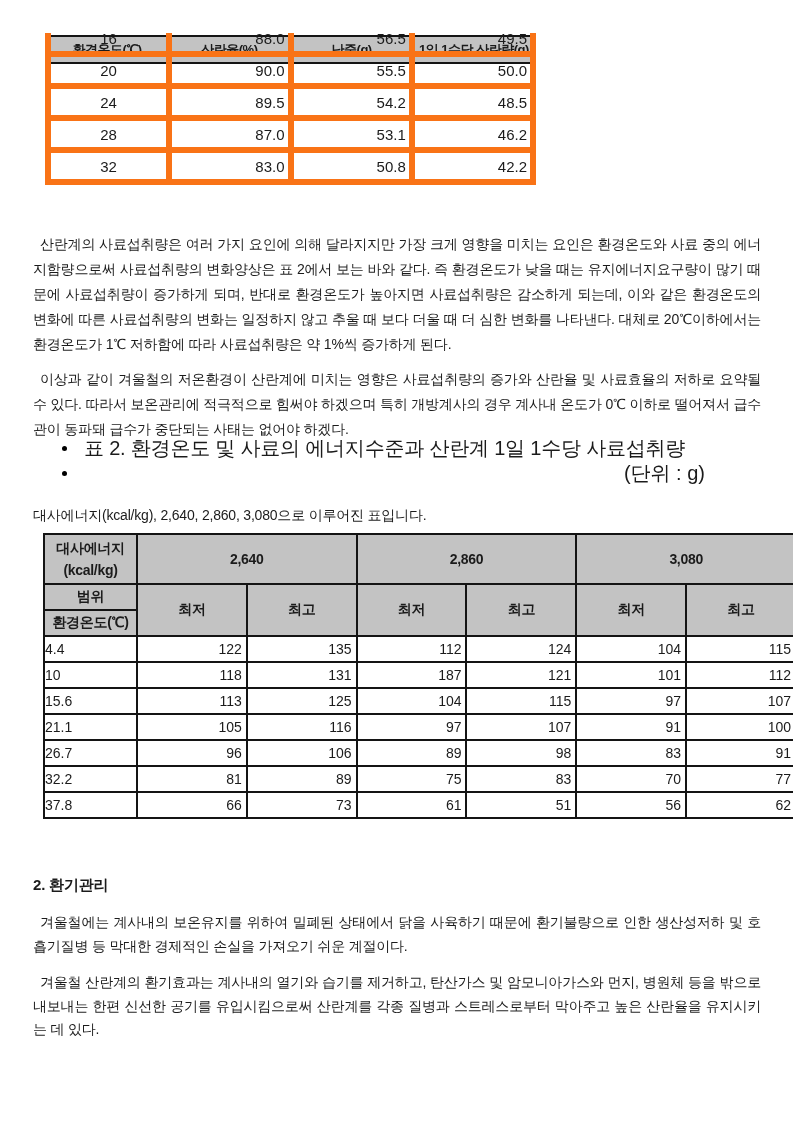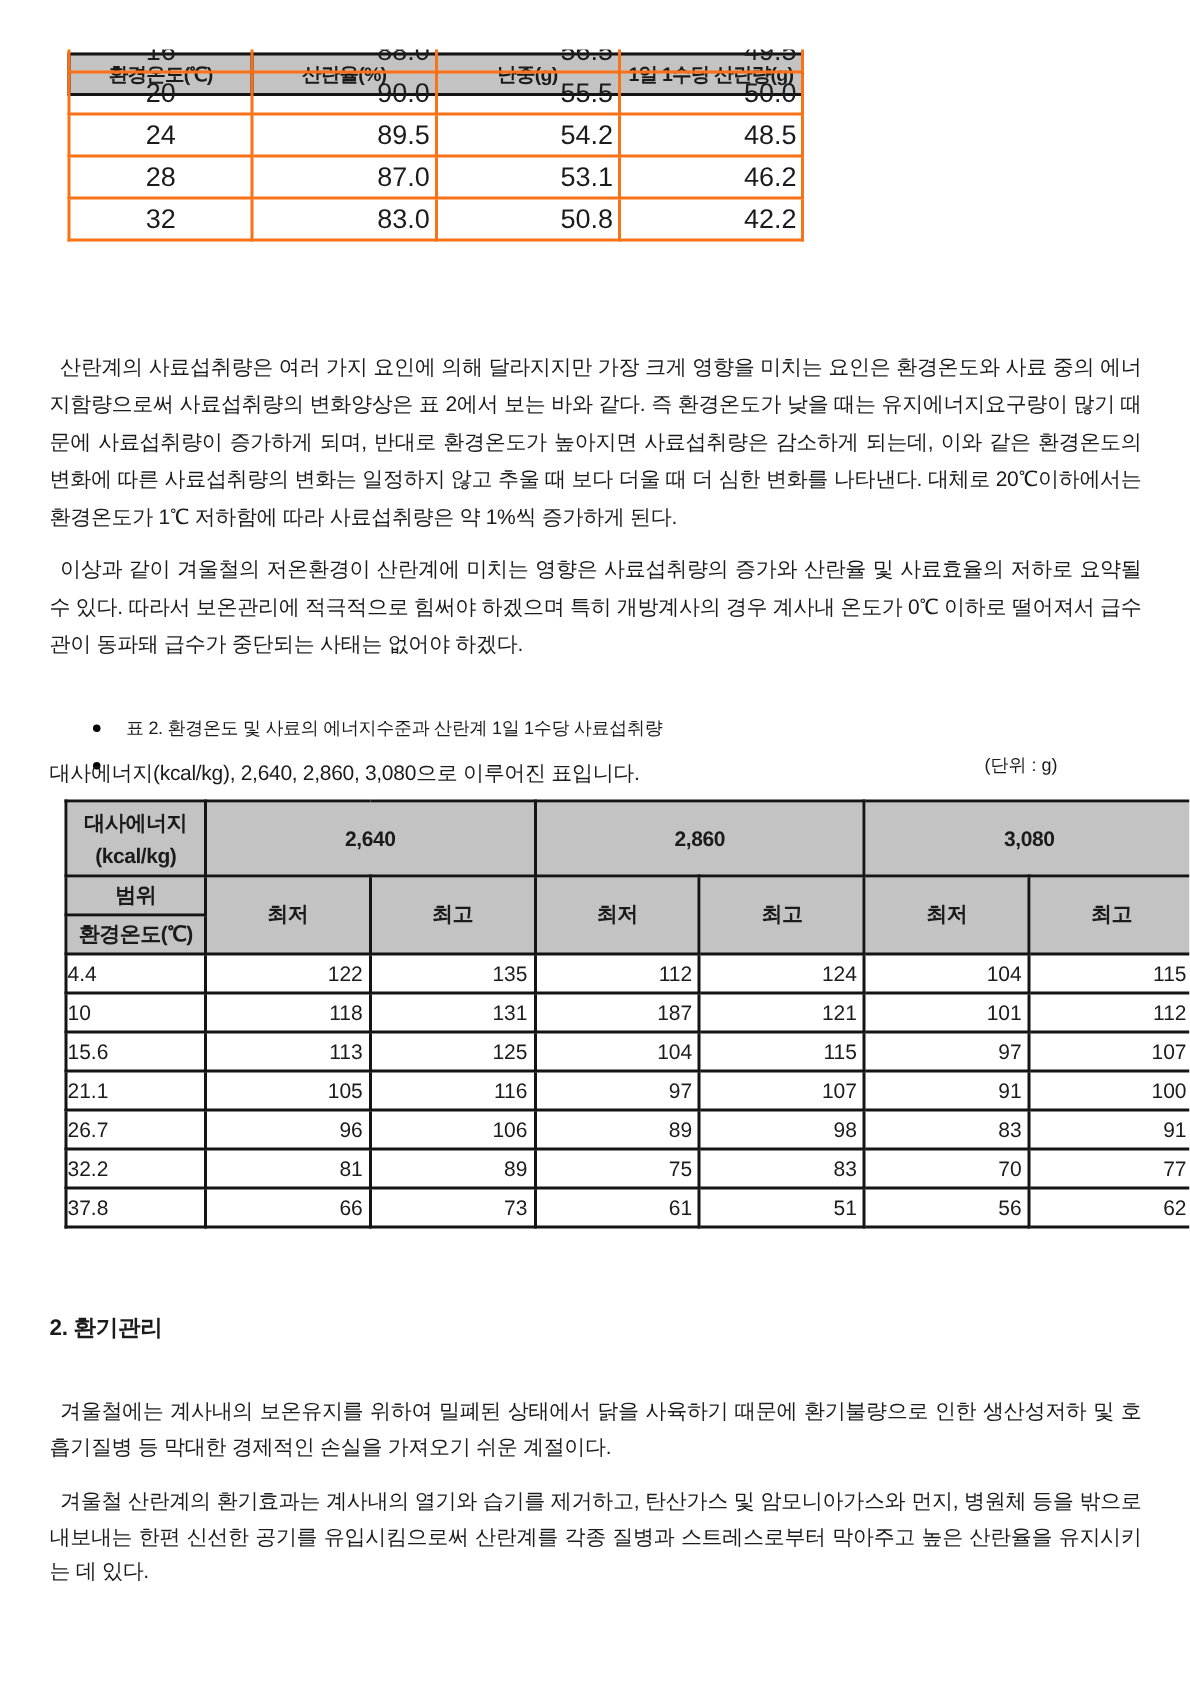--- a/index.html
+++ b/index.html
@@ -7,21 +7,21 @@
     position:relative; width:793px; height:1122px; background:#ffffff;
     font-family:"Liberation Sans", sans-serif; color:#1b1b1b; overflow:hidden;
   }
 
   
   .t1-data {
     position:absolute; left:45px; top:19px; width:491px;
     border-collapse:collapse; table-layout:fixed; z-index:2; background:transparent;
   }
   .t1-data td {
-    border:2px solid #f97316; height:26px; font-size:18px; padding:0;
+    border:6px solid #f97316; height:26px; font-size:15px; padding:0;
     overflow:hidden; white-space:nowrap;
   }
   .t1-data td.c0 { text-align:center; }
   .t1-data td.num { text-align:right; padding-right:3px;margin-top:34px; }
 
   .t1-header {
     position:absolute; left:45px; top:35px; width:491px; height:29px;
     box-sizing:border-box; background:#c3c3c3; border:2px solid #141414;
     display:flex; z-index:1;
   }
@@ -32,23 +32,23 @@
   }
   .t1-header .hc:last-child { border-right:none; }
 
   .white-cover { position:absolute; left:0; top:0; width:793px; height:33px; background:#ffffff; z-index:3; }
 
   
   .para {
     position:absolute; left:33px; width:728px; font-size:14px;
     line-height:25px; text-align:justify; text-indent:7px; letter-spacing:-0.2px;
   }
-  .para.tight { line-height:23.5px;margin-top:18px; }
-
-  .bullets { position:absolute; left:62px; top:473px; width:643px; font-size:12px; }
+  .para.tight { line-height:23.5px; }
+
+  .bullets { position:absolute; left:62px; top:436px; width:643px; font-size:20px; }
   .bullet-row { display:flex; align-items:center; height:25px; }
   .dot { width:5px; height:5px; border-radius:50%; background:#000; margin-right:17px; flex:0 0 auto; }
   .bullet-text { white-space:nowrap; letter-spacing:-0.2px; }
   .bullet-spacer { flex:1; }
   .unit-note { white-space:nowrap; }
 
   .t2-caption {
     position:absolute; left:33px; top:507px; width:728px; text-align:left;
     font-size:14px; letter-spacing:-0.2px;
   }

